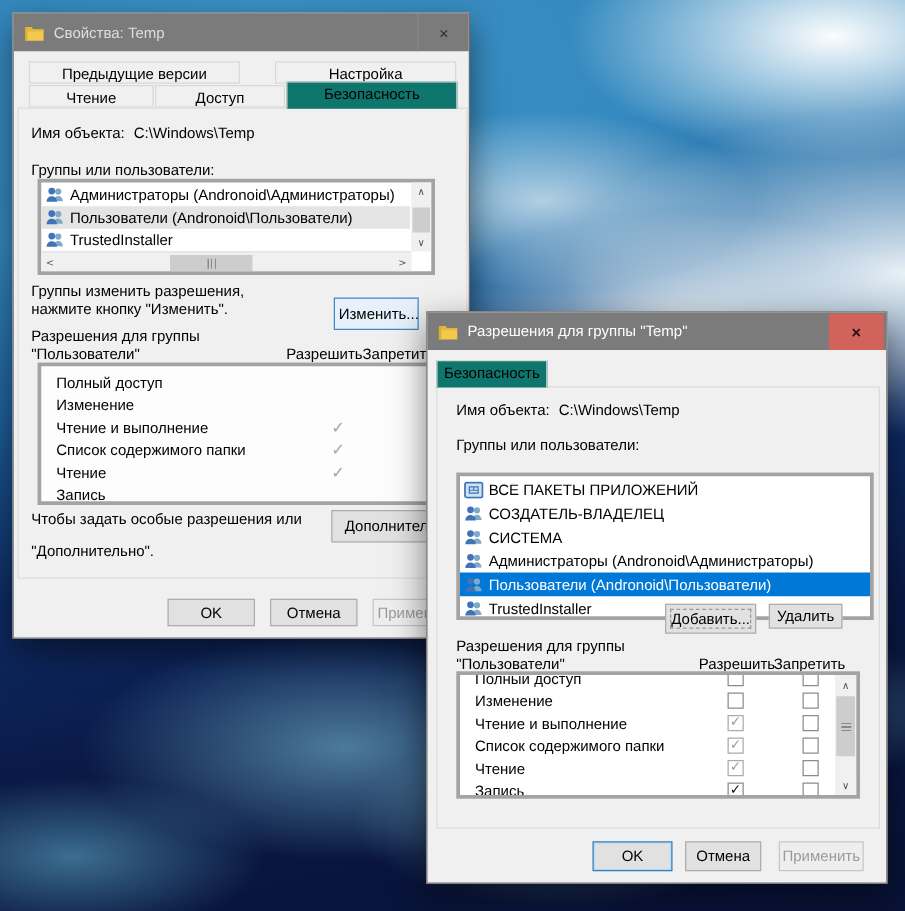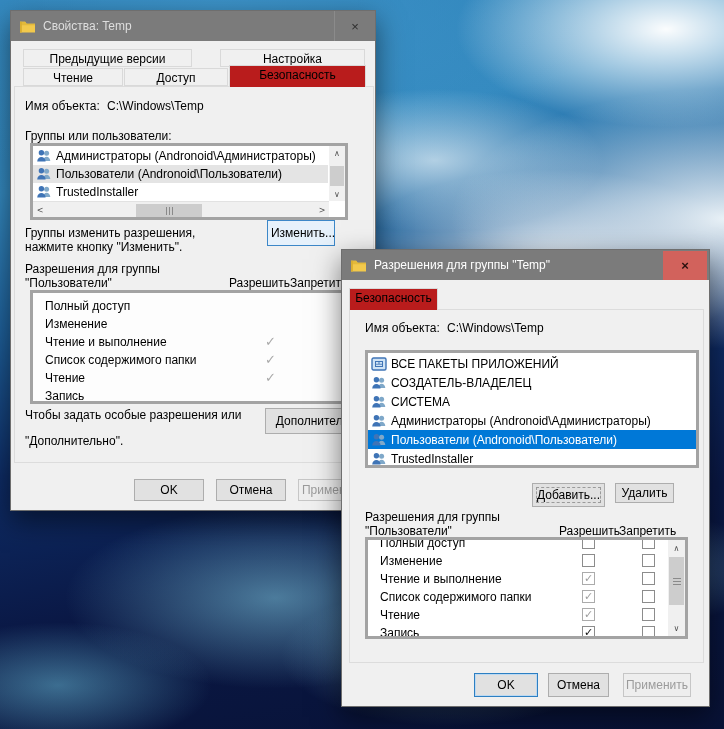--- a/index.html
+++ b/index.html
@@ -33,21 +33,21 @@
   .title-text{font-size:12px;}
   .d1 .title-text{color:#dedede;}
   .d2 .title-text{color:#ffffff;}
   .close-btn{position:absolute;top:0;height:30px;width:40px;display:flex;align-items:center;
     justify-content:center;font-size:13px;}
   .d1 .close-btn{right:0;color:#2e2e2e;border-left:1px solid #8b8b8b;}
   .d2 .close-btn{right:2px;top:1px;height:29px;width:44px;background:#d2625c;color:#2a100e;font-weight:bold;}
   
   .tab{position:absolute;box-sizing:border-box;background:#f0f0f0;border:1px solid #d9d9d9;
     text-align:center;font-size:12px;padding-top:2px;z-index:1;}
-  .tab.active{background:#b91c1c;z-index:3;border-bottom:none;}
+  .tab.active{background:#0f766e;z-index:3;border-bottom:none;}
   .page{position:absolute;box-sizing:border-box;background:#f0f0f0;border:1px solid #dcdcdc;z-index:2;}
   .lbl{position:absolute;white-space:nowrap;font-size:12px;}
   
   .listbox{position:absolute;box-sizing:border-box;background:#ffffff;border:3px solid #a3a3a3;overflow:hidden;}
   .grow{height:18px;display:flex;align-items:center;padding-left:3px;white-space:nowrap;}
   .d2 .grow{height:19px;}
   .grow .gicon{width:16px;height:14px;margin-right:4px;flex:0 0 auto;}
   .grow.sel-gray{background:#e4e4e4;}
   .grow.sel-blue{background:#0078d7;color:#ffffff;}
   
@@ -147,21 +147,21 @@
         <span class="sb-thumb" style="left:103px;top:2px;width:66px;height:13px;">
             <span class="grip-h"></span>
           </span>
         <span class="sb-arrow" style="right:0;top:1px;width:14px;height:14px;">&gt;</span>
       </div>
     </div>
 
     <span class="lbl" style="left:10px;top:139px;">Группы изменить разрешения,</span>
     <span class="lbl" style="left:10px;top:153px;">нажмите кнопку "Изменить".</span>
 
-    <div class="btn shielded" style="left:252px;top:133px;width:68px;height:26px;">
+    <div class="btn shielded" style="left:252px;top:151px;width:68px;height:26px;">
       <svg class="shield" viewBox="0 0 16 16">
         <path d="M8 1l6.2 1.8v5.4c0 3.9-3.1 6-6.2 6.8z" fill="#f6c52d"></path>
         <path d="M8 1L1.8 2.8v5.4C1.8 12.1 4.9 14.2 8 15z" fill="#2c64b4"></path>
         <path d="M8 7.5h6.2c-.1 2-1 3.5-2.3 4.6L8 9.5z" fill="#2c64b4"></path>
         <path d="M8 7.5H1.8c.1 2 1 3.5 2.3 4.6L8 9.5z" fill="#f6c52d"></path>
       </svg>
       <span>Изменить...</span>
     </div>
 
     <span class="lbl" style="left:10px;top:175px;">Разрешения для группы</span>
@@ -220,21 +220,21 @@
   </header>
 
   <div class="tab active" style="left:7px;top:38px;width:89px;height:22px;">Безопасность</div>
 
   <div class="page" style="left:7px;top:59px;width:355px;height:354px;">
     <span class="lbl" style="left:15px;top:11px;">Имя объекта:</span>
     <span class="lbl" style="left:97px;top:11px;">C:\Windows\Temp</span>
 
     <span class="lbl" style="left:15px;top:39px;">Группы или пользователи:</span>
 
-    <div class="listbox" style="left:15px;top:40px;width:334px;height:118px;">
+    <div class="listbox" style="left:15px;top:68px;width:334px;height:118px;">
       <div id="d2-groups" style="position:absolute;left:0;top:1px;right:0;">
           <div class="grow">
     <span class="gicon"><svg viewBox="0 0 16 14" width="16" height="14">
     <rect x="1" y="1" width="14" height="12" rx="1.5" fill="#cfe3f5" stroke="#3f74b6" stroke-width="1.4"></rect>
     <rect x="4" y="4" width="8" height="6" fill="#3f74b6"></rect>
     <rect x="5" y="5" width="2.5" height="1.8" fill="#cfe3f5"></rect>
     <rect x="8.5" y="5" width="2.5" height="1.8" fill="#cfe3f5"></rect>
     <rect x="5" y="7.6" width="6" height="1.4" fill="#cfe3f5"></rect>
   </svg></span>
     <span class="gname">ВСЕ ПАКЕТЫ ПРИЛОЖЕНИЙ</span>

